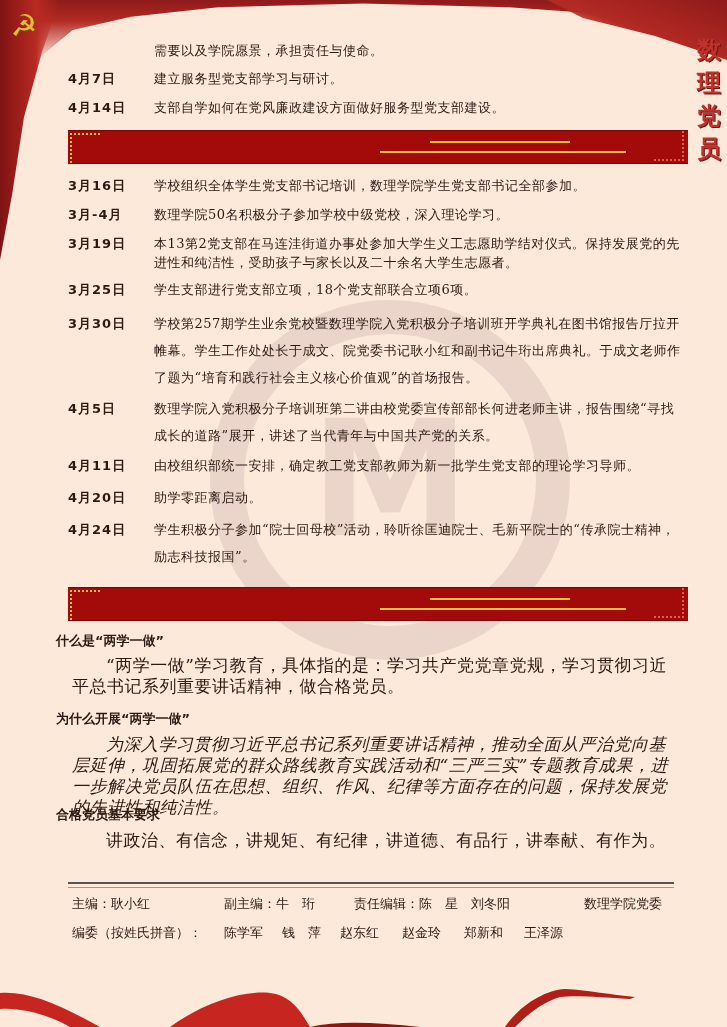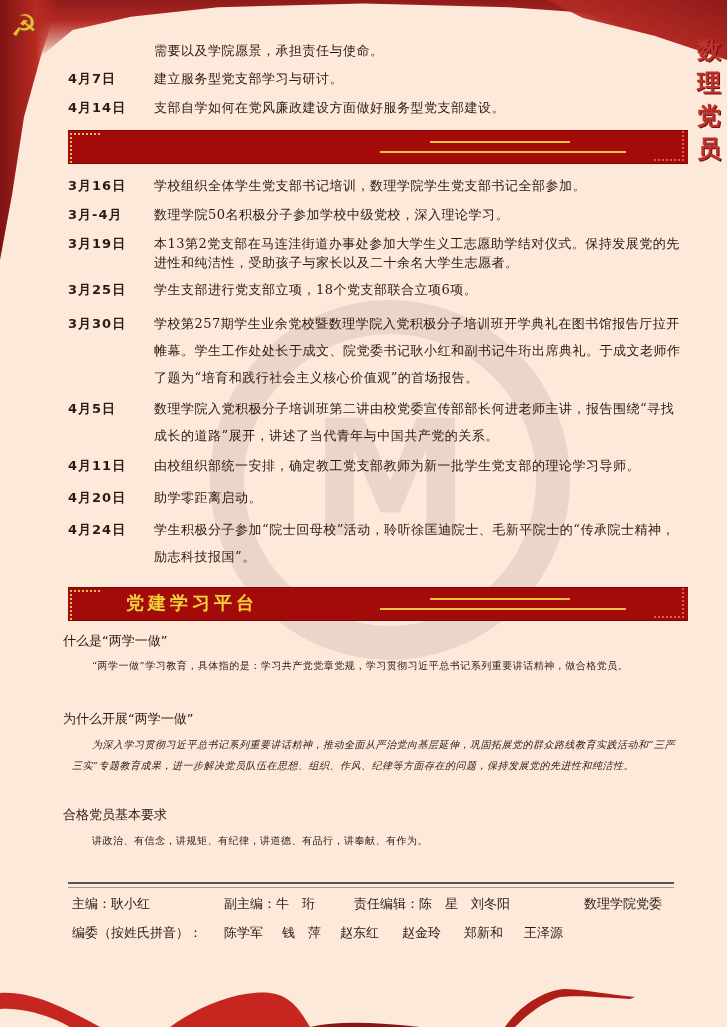--- a/index.html
+++ b/index.html
@@ -61,25 +61,25 @@
     border-left:2px dotted #e8c14a; border-top:2px dotted #e8c14a; }
   .banner .corner-r { position:absolute; right:4px; bottom:2px; width:28px; height:28px;
     border-right:2px dotted #d9604a; border-bottom:2px dotted #d9604a; }
   .banner .btitle {
     position:absolute; left:58px; top:3px; font-size:18px; font-weight:bold; letter-spacing:4px;
     color:#f4d23a; font-family:"DejaVu Sans","Liberation Sans",sans-serif;
   }
   .banner .line1 { position:absolute; left:362px; top:10px; width:140px; height:2px; background:#f2c23a; }
   .banner .line2 { position:absolute; left:312px; top:20px; width:246px; height:2px; background:#f2c23a; }
   .subhead {
-    position:absolute; left:63px; font-size:13px; font-weight:normal;
+    position:absolute; left:56px; font-size:13px; font-weight:bold;
     font-family:"DejaVu Sans","Liberation Sans",sans-serif;
   }
   .para {
-    position:absolute; left:72px; width:606px; font-size:10px; line-height:21px;
+    position:absolute; left:72px; width:606px; font-size:17px; line-height:21px;
     text-indent:2em; letter-spacing:0.5px;
   }
   .divider {
     position:absolute; left:68px; top:882px; width:606px; height:3px;
     border-top:2px solid #555; border-bottom:1px solid #999;
   }
   .footer { position:absolute; left:72px; font-size:13px; }
   .footer span { position:absolute; top:0; white-space:nowrap; }
   .bottom-ribbon {
     position:absolute; left:0; top:985px; width:727px; height:42px;
@@ -159,21 +159,20 @@
     <span class="text">助学零距离启动。</span>
   </div>
   <div class="row" style="top:516px;">
     <span class="date">4月24日</span>
     <span class="text">学生积极分子参加“院士回母校”活动，聆听徐匡迪院士、毛新平院士的“传承院士精神，励志科技报国”。</span>
   </div>
 </div>
 
 <div class="banner" style="top:587px;">
   <div class="corner-l"></div>
-  <div class="btitle">党建学习平台</div>
   <div class="line1"></div>
   <div class="line2"></div>
   <div class="corner-r"></div>
 </div>
 
 <div class="subhead" style="top:632px;">什么是“两学一做”</div>
 <div class="para" style="top:655px;">“两学一做”学习教育，具体指的是：学习共产党党章党规，学习贯彻习近平总书记系列重要讲话精神，做合格党员。</div>
 
 <div class="subhead" style="top:710px;">为什么开展“两学一做”</div>
 <div class="para" style="top:734px;font-style:italic;">为深入学习贯彻习近平总书记系列重要讲话精神，推动全面从严治党向基层延伸，巩固拓展党的群众路线教育实践活动和“三严三实”专题教育成果，进一步解决党员队伍在思想、组织、作风、纪律等方面存在的问题，保持发展党的先进性和纯洁性。</div>

